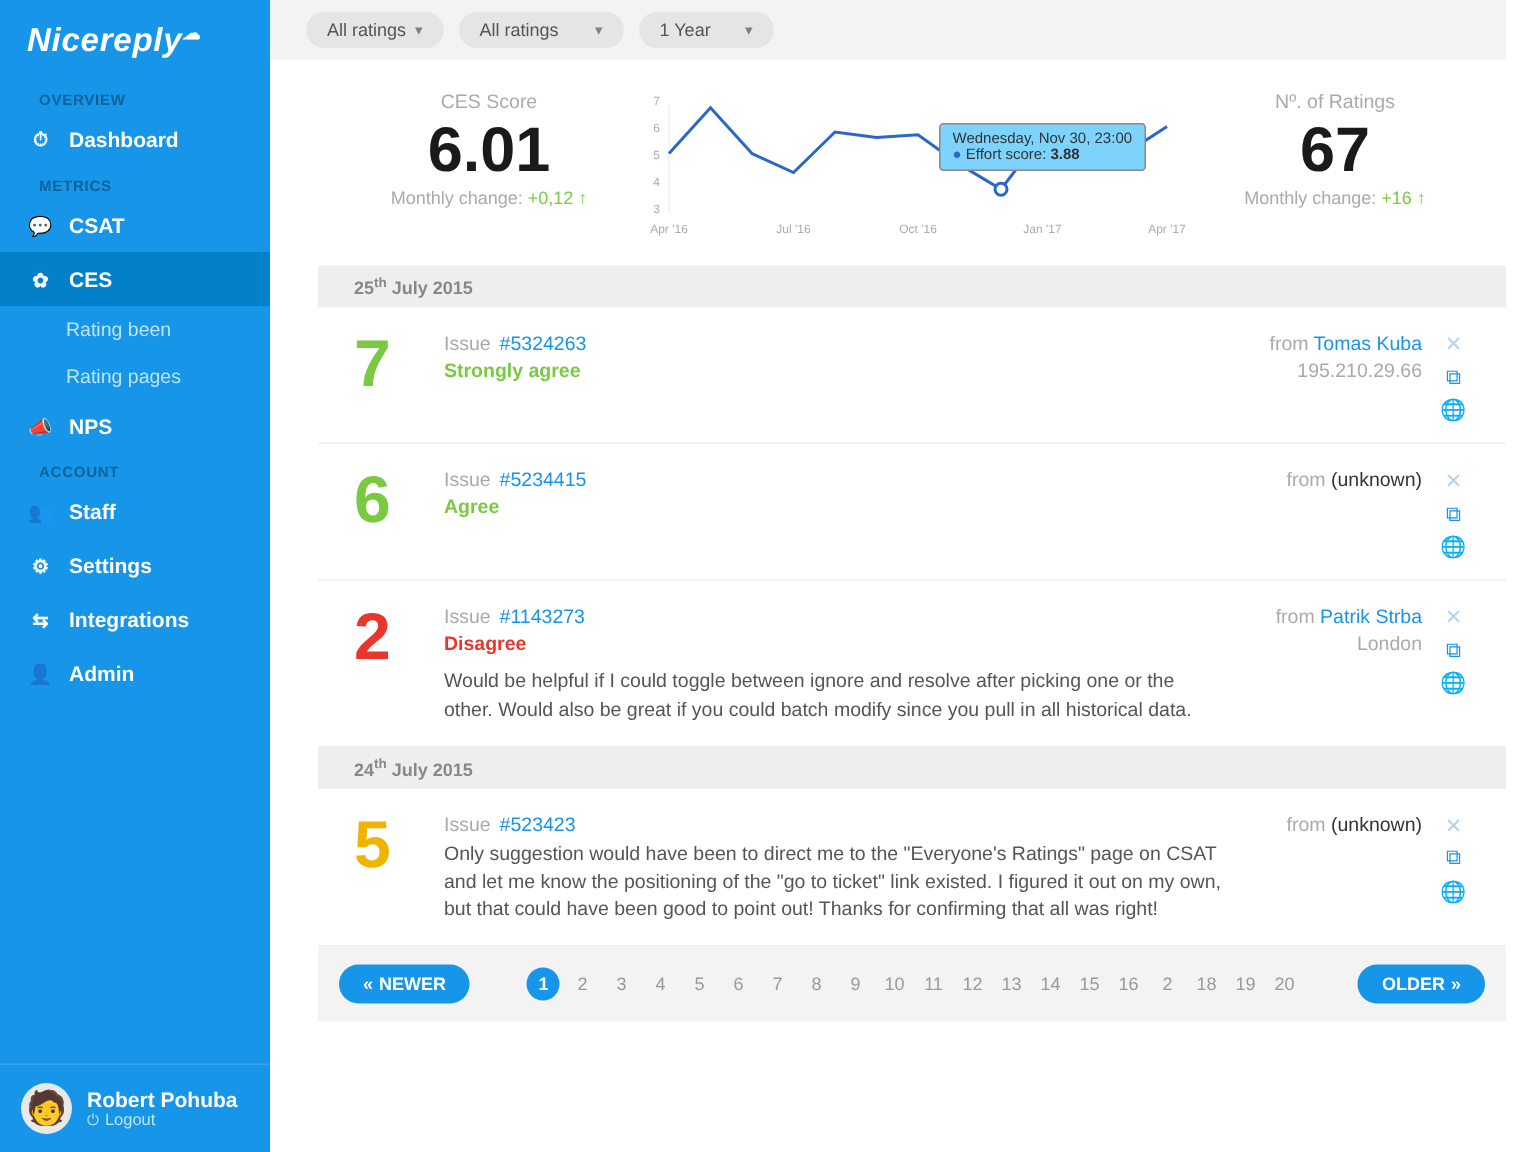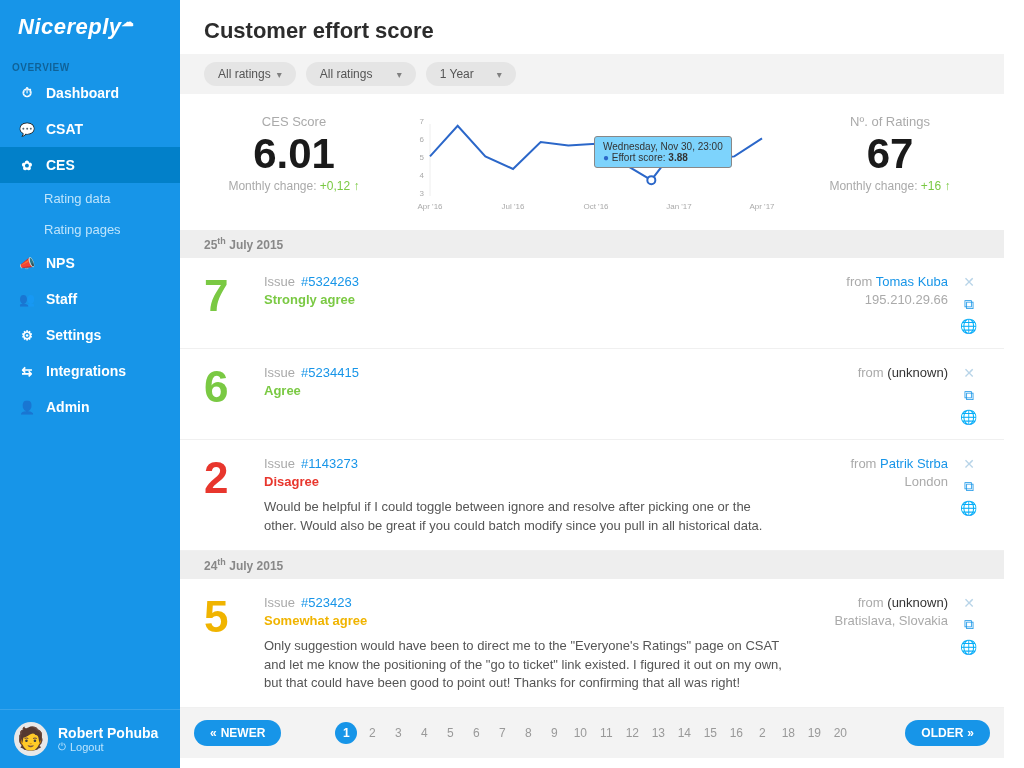--- a/index.html
+++ b/index.html
@@ -3,40 +3,40 @@
 <meta charset="utf-8">
 <style>
 * { box-sizing: border-box; margin: 0; padding: 0; }
 body { font-family: -apple-system, BlinkMacSystemFont, "Segoe UI", Arial, sans-serif; background: #fff; color: #333; }
 .app { display: flex; width: 1004px; height: 768px; overflow: hidden; }
 
 
 .sidebar { width: 180px; background: #1795e8; color: #fff; display: flex; flex-direction: column; }
 .logo { padding: 14px 18px; font-size: 22px; font-weight: 700; font-style: italic; letter-spacing: 0.5px; }
 .logo sup { font-size: 12px; }
-.nav-section { padding: 8px 0 2px 12px; font-size: 10px; font-weight: 700; color: rgba(0,0,0,0.35); letter-spacing: 0.5px; }
+.nav-section { padding: 8px 0 2px 26px; font-size: 10px; font-weight: 700; color: rgba(0,0,0,0.35); letter-spacing: 0.5px; }
 .nav-item { display: flex; align-items: center; padding: 10px 18px; font-size: 14px; font-weight: 600; color: #fff; cursor: pointer; }
 .nav-item.active { background: #0280c9; }
 .nav-item .icon { width: 18px; margin-right: 10px; display: inline-flex; align-items: center; justify-content: center; font-size: 13px; }
 .nav-sub { margin-left: 44px; padding: 8px 0; font-size: 13px; color: #bde4fc; cursor: pointer; }
 .spacer { flex: 1; }
 .user-box { display: flex; align-items: center; padding: 12px 14px; border-top: 1px solid rgba(255,255,255,0.15); }
 .avatar { width: 34px; height: 34px; border-radius: 50%; background: #e8e8e8; margin-right: 10px; overflow: hidden; display: flex; align-items: center; justify-content: center; font-size: 22px; }
 .user-info .uname { font-weight: 700; font-size: 14px; }
 .user-info .logout { font-size: 11px; color: #bde4fc; display: flex; align-items: center; cursor: pointer; }
 .user-info .logout .icn { margin-right: 4px; font-size: 10px; }
 
 
 .main { flex: 1; display: flex; flex-direction: column; overflow: hidden; }
 .header { padding: 18px 24px 10px; font-size: 22px; font-weight: 800; color: #2c2c2c; }
 .filter-row { background: #f3f3f3; padding: 8px 24px; display: flex; gap: 10px; }
 .filter-btn { background: #e5e5e5; border-radius: 14px; padding: 5px 14px; font-size: 12px; color: #555; cursor: pointer; display: flex; align-items: center; gap: 6px; }
 .filter-btn .caret { font-size: 10px; color: #808080; }
 
-.content { flex: 1; overflow-y: auto; background: #fff; }
+.content { flex: 1; overflow-y: auto; background: #fff; padding-left: 32px; }
 
 .stats-row { display: flex; padding: 20px 24px 12px; align-items: flex-start; }
 .stat-block { text-align: center; width: 180px; }
 .stat-label { font-size: 13px; color: #aaa; margin-bottom: 4px; }
 .stat-value { font-size: 42px; font-weight: 800; color: #1a1a1a; line-height: 1; }
 .stat-change { font-size: 12px; color: #aaa; margin-top: 4px; }
 .stat-change .pos { color: #7ac943; }
 .stat-change .up { color: #7ac943; }
 
 .chart-wrap { flex: 1; position: relative; padding: 0 10px; }
@@ -84,35 +84,37 @@
 
   <div class="sidebar">
     <div class="logo"><span>Nicereply</span><sup>☁</sup></div>
 
     <div class="nav-section">OVERVIEW</div>
     <div class="nav-item">
       <span class="icon">⏱</span>
       <span>Dashboard</span>
     </div>
 
+    <div class="nav-section">METRICS</div>
     <div class="nav-item">
       <span class="icon">💬</span>
       <span>CSAT</span>
     </div>
     <div class="nav-item active">
       <span class="icon">✿</span>
       <span>CES</span>
     </div>
-    <div class="nav-sub">Rating data</div>
+    <div class="nav-sub">Rating been</div>
     <div class="nav-sub">Rating pages</div>
     <div class="nav-item">
       <span class="icon">📣</span>
       <span>NPS</span>
     </div>
 
+    <div class="nav-section">ACCOUNT</div>
     <div class="nav-item">
       <span class="icon">👥</span>
       <span>Staff</span>
     </div>
     <div class="nav-item">
       <span class="icon">⚙</span>
       <span>Settings</span>
     </div>
     <div class="nav-item">
       <span class="icon">⇆</span>
@@ -131,21 +133,20 @@
         <div class="uname">Robert Pohuba</div>
         <div class="logout">
           <span class="icn">⏻</span>
           <span>Logout</span>
         </div>
       </div>
     </div>
   </div>
 
   <div class="main">
-    <div class="header">Customer effort score</div>
 
     <div class="filter-row">
       <div class="filter-btn">
         <span>All ratings</span>
         <span class="caret">▾</span>
       </div>
       <div class="filter-btn" style="min-width:110px; justify-content:space-between;">
         <span>All ratings</span>
         <span class="caret">▾</span>
       </div>
@@ -299,24 +300,20 @@
       <div class="rating-line">
         <div class="rating-left">
           <span class="issue-lbl">Issue</span>
           <span class="issue-link">#523423</span>
         </div>
         <div>
           <span class="from-lbl">from</span>
           <span class="from-name dark">(unknown)</span>
         </div>
       </div>
-      <div class="rating-line">
-        <div class="verdict yellow">Somewhat agree</div>
-        <div class="loc">Bratislava, Slovakia</div>
-      </div>
       <div class="comment">Only suggestion would have been to direct me to the "Everyone's Ratings" page on CSAT and let me know the positioning of the "go to ticket" link existed. I figured it out on my own, but that could have been good to point out! Thanks for confirming that all was right!</div>
     </div>
     <div class="row-actions">
       <span class="act dim">✕</span>
       <span class="act">⧉</span>
       <span class="act">🌐</span>
     </div>
   </div>
         </div>
 

